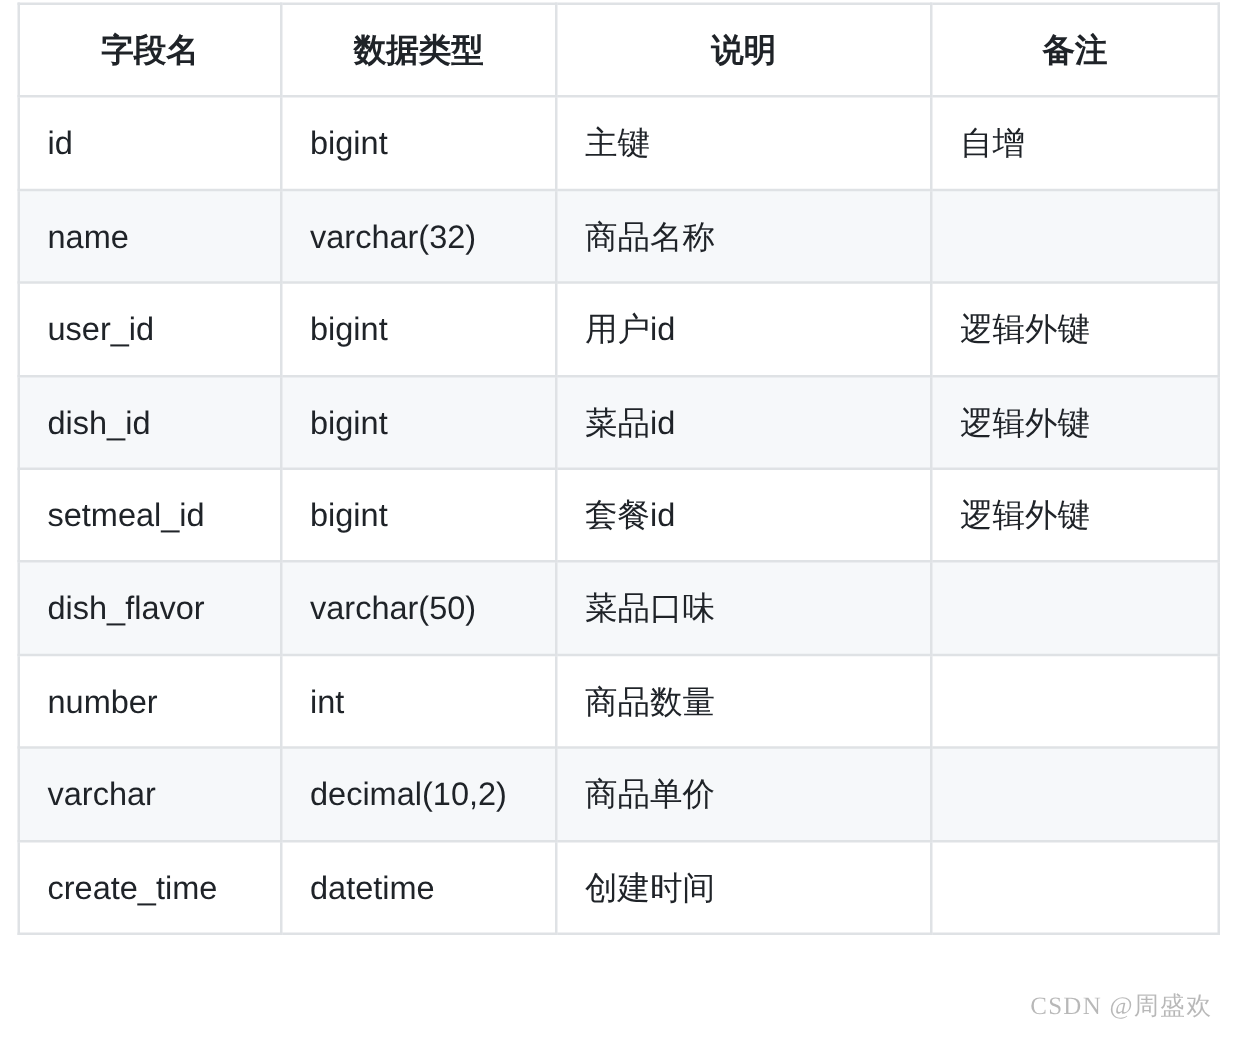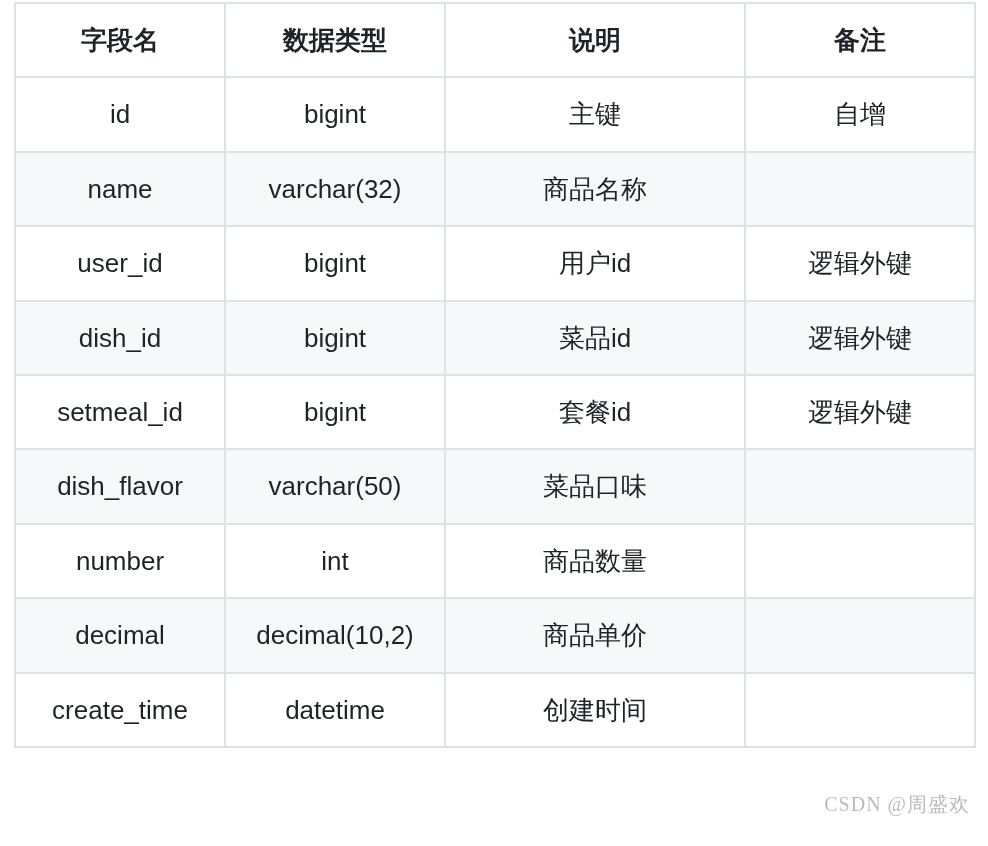--- a/index.html
+++ b/index.html
@@ -22,21 +22,21 @@
   col.c1 { width: 210px; }
   col.c2 { width: 220px; }
   col.c3 { width: 300px; }
   col.c4 { width: 230px; }
   th, td {
     border: 2px solid #dfe2e5;
     padding: 18px 22px;
     font-size: 26px;
     line-height: 1.4;
     color: #1f2328;
-    text-align: center;
+    text-align: left;
     vertical-align: middle;
     background: #ffffff;
   }
   th {
     font-weight: 700;
     text-align: center;
     background: #ffffff;
   }
   tbody tr:nth-child(even) td {
     background: #f6f8fa;
@@ -108,21 +108,21 @@
         <td>菜品口味</td>
         <td></td>
       </tr>
       <tr>
         <td>number</td>
         <td>int</td>
         <td>商品数量</td>
         <td></td>
       </tr>
       <tr>
-        <td>decimal</td>
+        <td>varchar</td>
         <td>decimal(10,2)</td>
         <td>商品单价</td>
         <td></td>
       </tr>
       <tr>
         <td>create_time</td>
         <td>datetime</td>
         <td>创建时间</td>
         <td></td>
       </tr>

